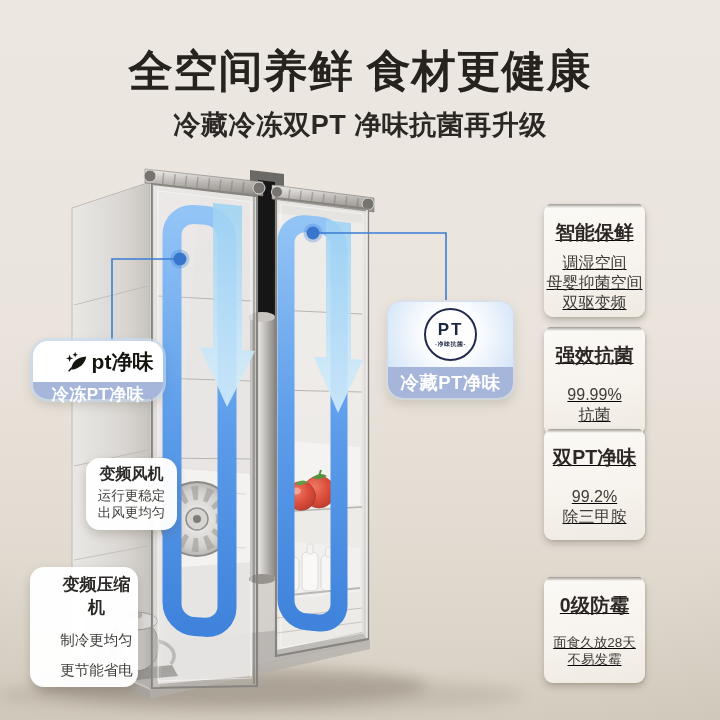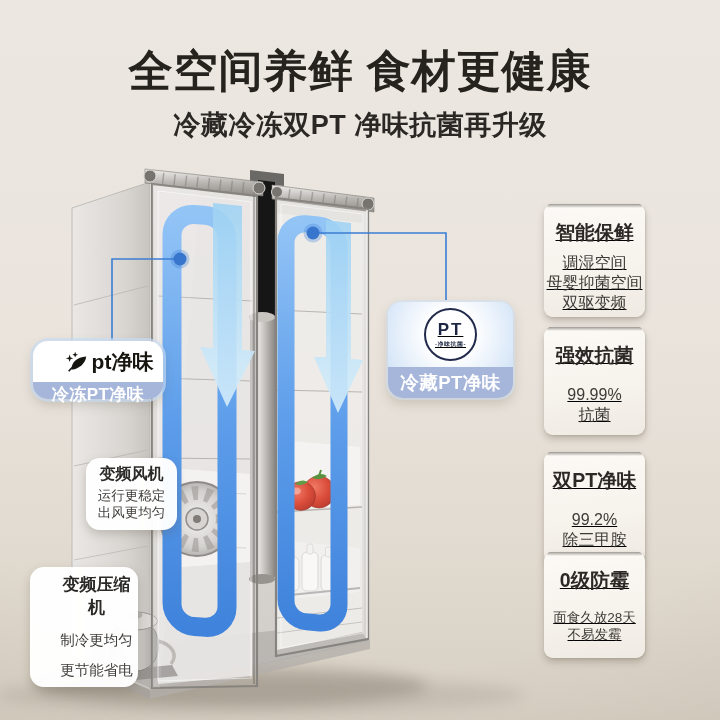--- a/index.html
+++ b/index.html
@@ -22,21 +22,21 @@
   .label-top span{font-size:21px;font-weight:700;color:#17150f;}
   .label-band{background:#a6b5da;border-radius:0 0 15px 15px;color:#ffffff;text-align:center;
     font-size:17px;font-weight:600;height:17px;line-height:25px;letter-spacing:.5px;}
 
   
   .fridge-label{position:absolute;left:388px;top:302px;width:125px;z-index:6;border-radius:14px;
     box-shadow:0 0 0 2px rgba(205,225,248,.5),0 5px 12px rgba(100,90,72,.25);}
   .badge-top{height:65px;border-radius:13px 13px 0 0;display:flex;align-items:center;justify-content:center;
     background:radial-gradient(circle at 50% 48%,#ffffff 34%,#e2edfa 78%,#d3e4f7 100%);}
   .pt-circle{width:53px;height:53px;border-radius:50%;background:#ffffff;border:2.5px solid #222b4c;
-    display:flex;flex-direction:column;align-items:center;justify-content:center;text-decoration:underline;}
+    display:flex;flex-direction:column;align-items:center;justify-content:center;}
   .pt-text{font-size:17px;font-weight:800;color:#1d2642;letter-spacing:2px;line-height:1;}
   .pt-sub{font-size:6px;font-weight:700;color:#1d2642;margin-top:2px;letter-spacing:.5px;}
   .fridge-label .label-band{height:31px;line-height:31px;font-size:18.5px;}
 
   
   .callout{position:absolute;background:rgba(255,255,255,.97);border-radius:14px;z-index:6;
     text-align:center;box-shadow:0 4px 10px rgba(100,90,75,.28);padding:6px 2px 8px;}
   .fan-callout{left:86px;top:458px;width:91px;}
   .compressor-callout{left:30px;top:567px;width:108px;padding-left:27px;}
   .co-title{font-size:16px;font-weight:700;color:#2b2927;margin-bottom:3px;}
@@ -279,29 +279,29 @@
   </div>
 
   <div class="feature-card" style="top:327px;height:108px">
     <div class="fc-title">强效抗菌</div>
     <div class="fc-body roomy">
       <div>99.99%</div>
       <div>抗菌</div>
     </div>
   </div>
 
-  <div class="feature-card" style="top:452px;height:111px">
+  <div class="feature-card" style="top:429px;height:111px">
     <div class="fc-title">双PT净味</div>
     <div class="fc-body roomy">
       <div>99.2%</div>
       <div>除三甲胺</div>
     </div>
   </div>
 
-  <div class="feature-card" style="top:552px;height:106px">
+  <div class="feature-card" style="top:577px;height:106px">
     <div class="fc-title">0级防霉</div>
     <div class="fc-body roomy tight">
       <div>面食久放28天</div>
       <div>不易发霉</div>
     </div>
   </div>
 
 </div>
 
 </body></html>

